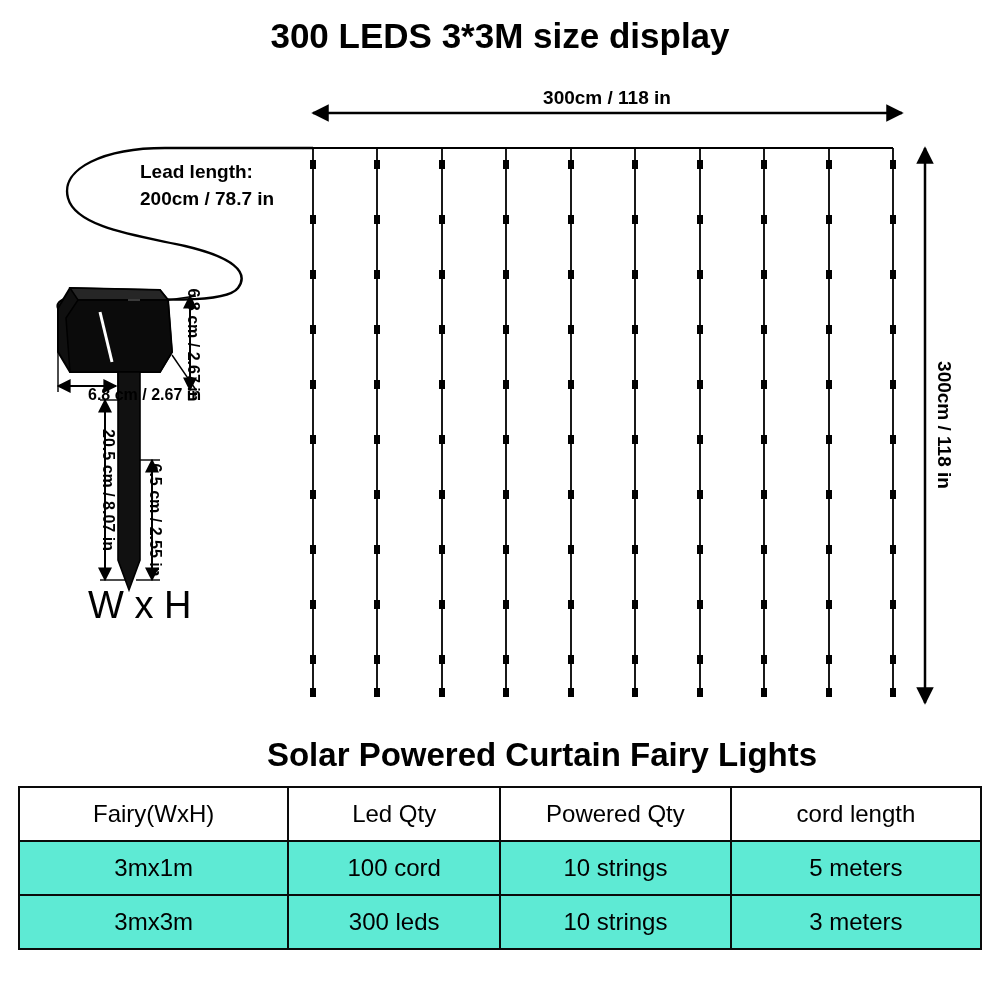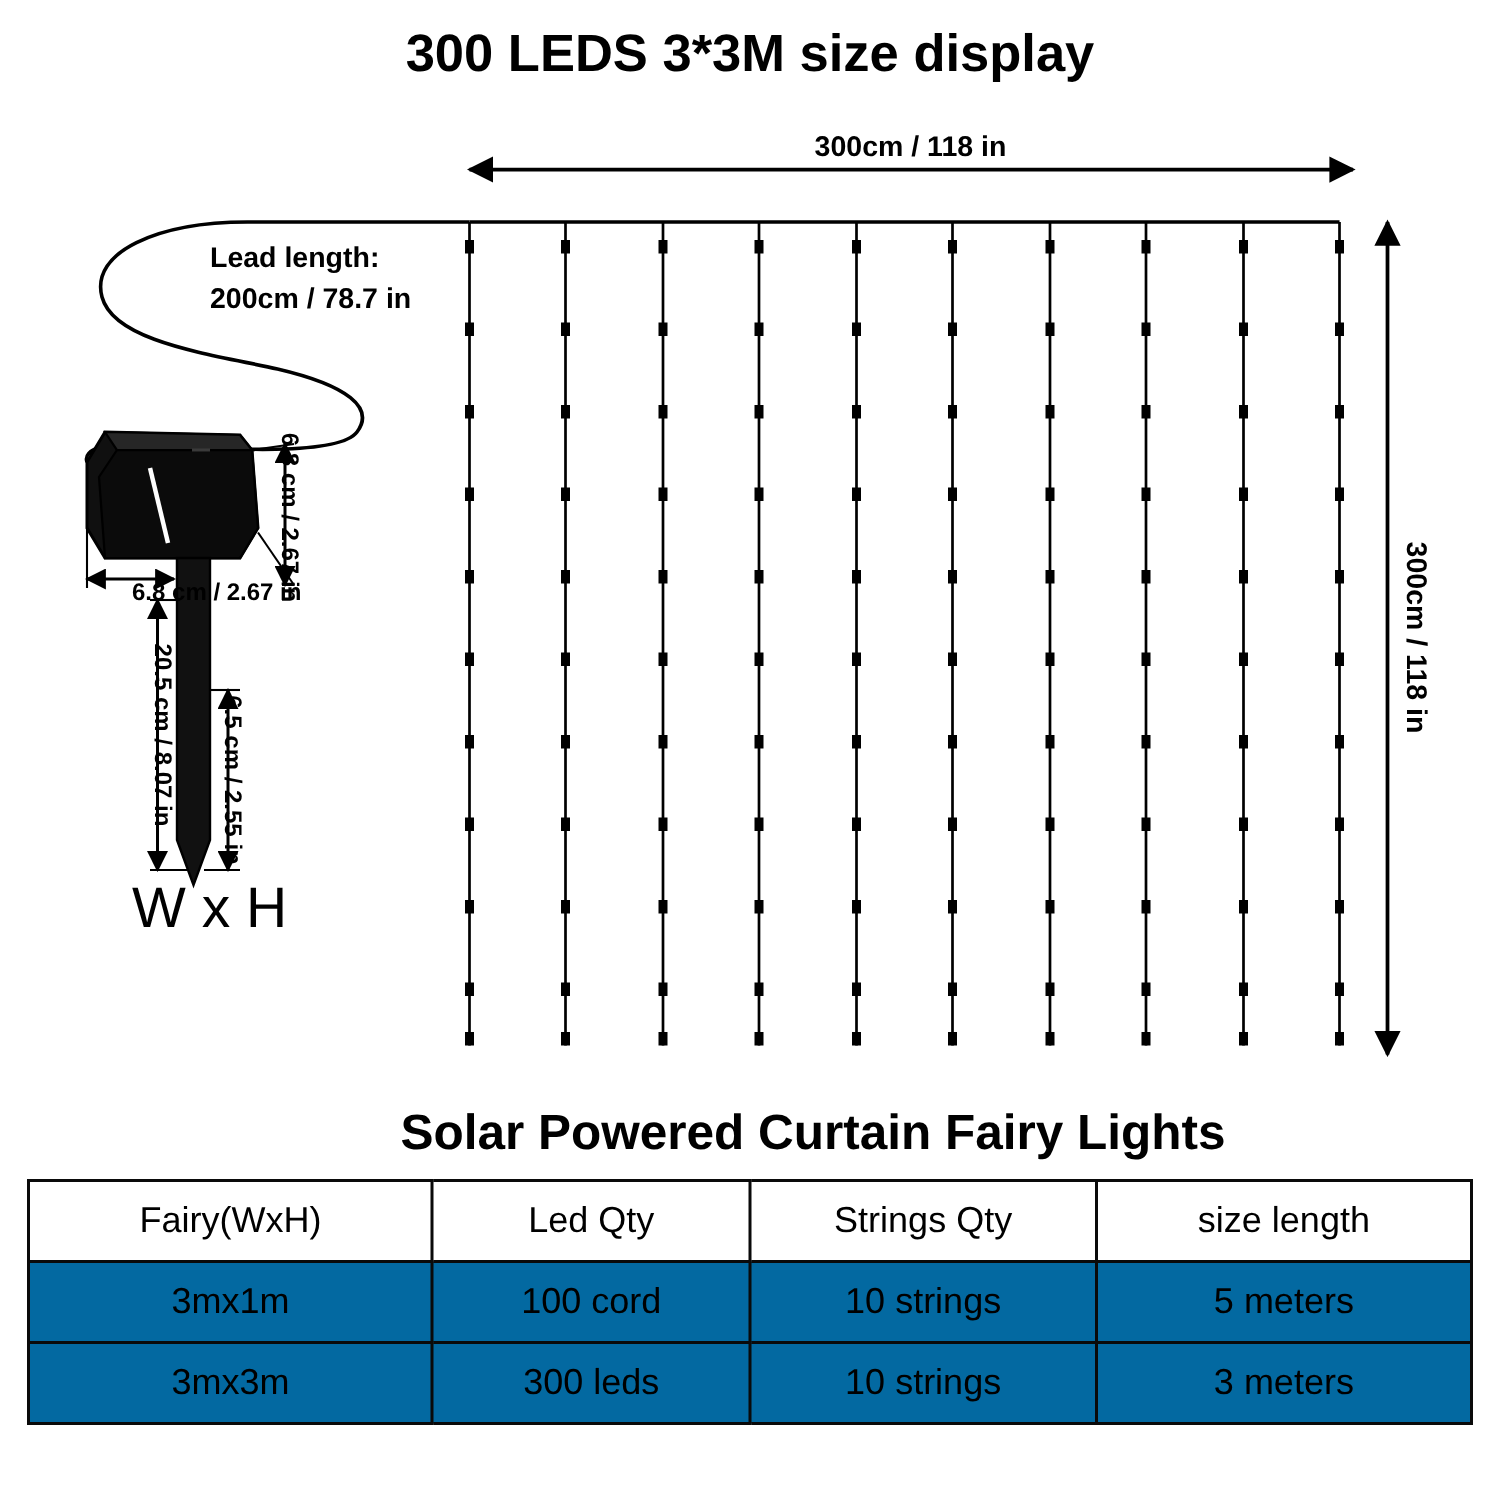--- a/index.html
+++ b/index.html
@@ -77,21 +77,21 @@
     border: 2px solid #0a0a0a;
     text-align: center;
     padding: 5px 2px;
     font-weight: normal;
     height: 42px;
   }
   #spec-table thead th {
     background: #ffffff;
   }
   #spec-table tbody td {
-    background: #0369a1;
+    background: #5eead4;
   }
   #spec-table col.c1 { width: 28%; }
   #spec-table col.c2 { width: 22%; }
   #spec-table col.c3 { width: 24%; }
   #spec-table col.c4 { width: 26%; }
 </style>
 </head>
 <body>
 
 <div id="page">
@@ -326,22 +326,22 @@
     <colgroup>
       <col class="c1">
         <col class="c2">
         <col class="c3">
         <col class="c4">
     </colgroup>
     <thead>
       <tr>
         <th>Fairy(WxH)</th>
         <th>Led Qty</th>
-        <th>Strings Qty</th>
-        <th>size length</th>
+        <th>Powered Qty</th>
+        <th>cord length</th>
       </tr>
     </thead>
     <tbody>
       <tr>
         <td>3mx1m</td>
         <td>100 cord</td>
         <td>10 strings</td>
         <td>5 meters</td>
       </tr>
       <tr>

